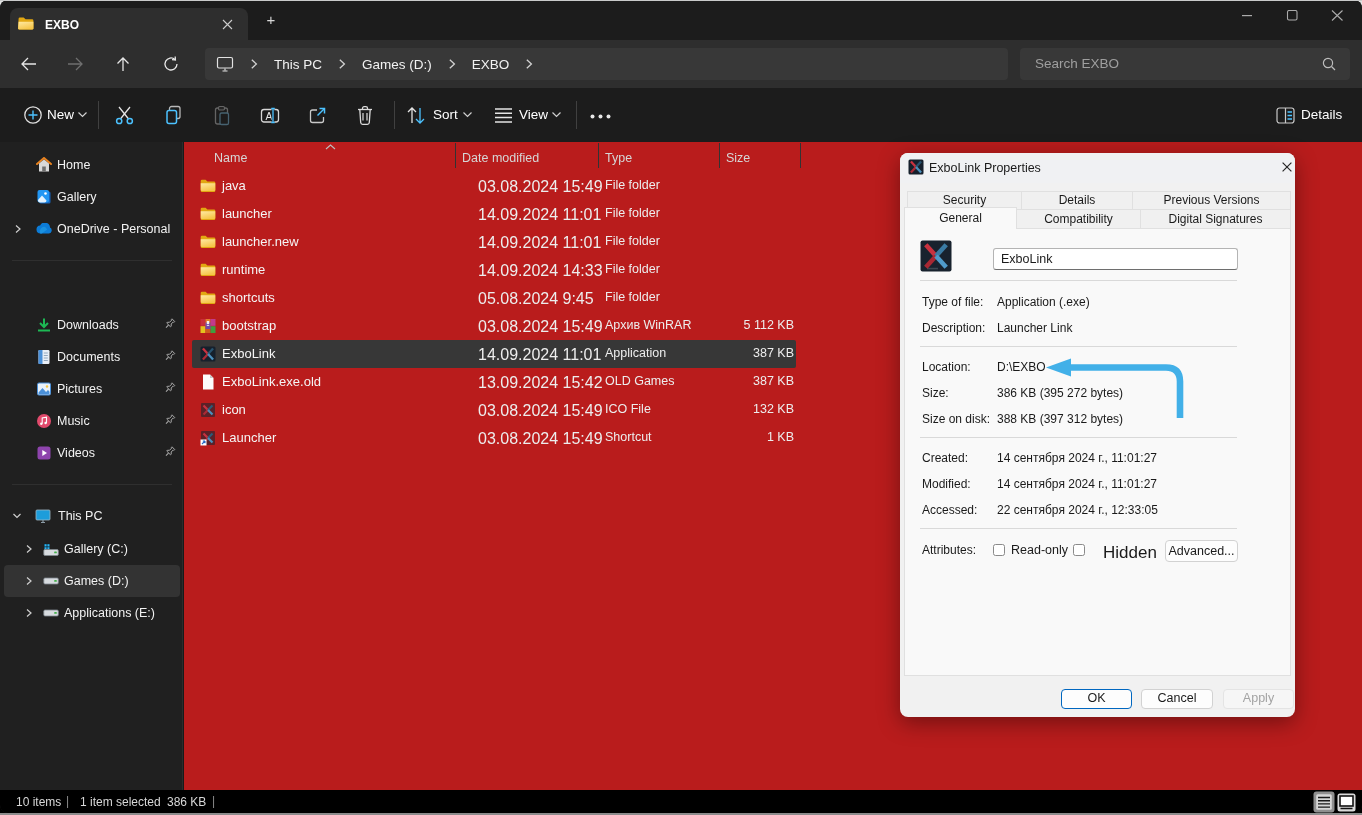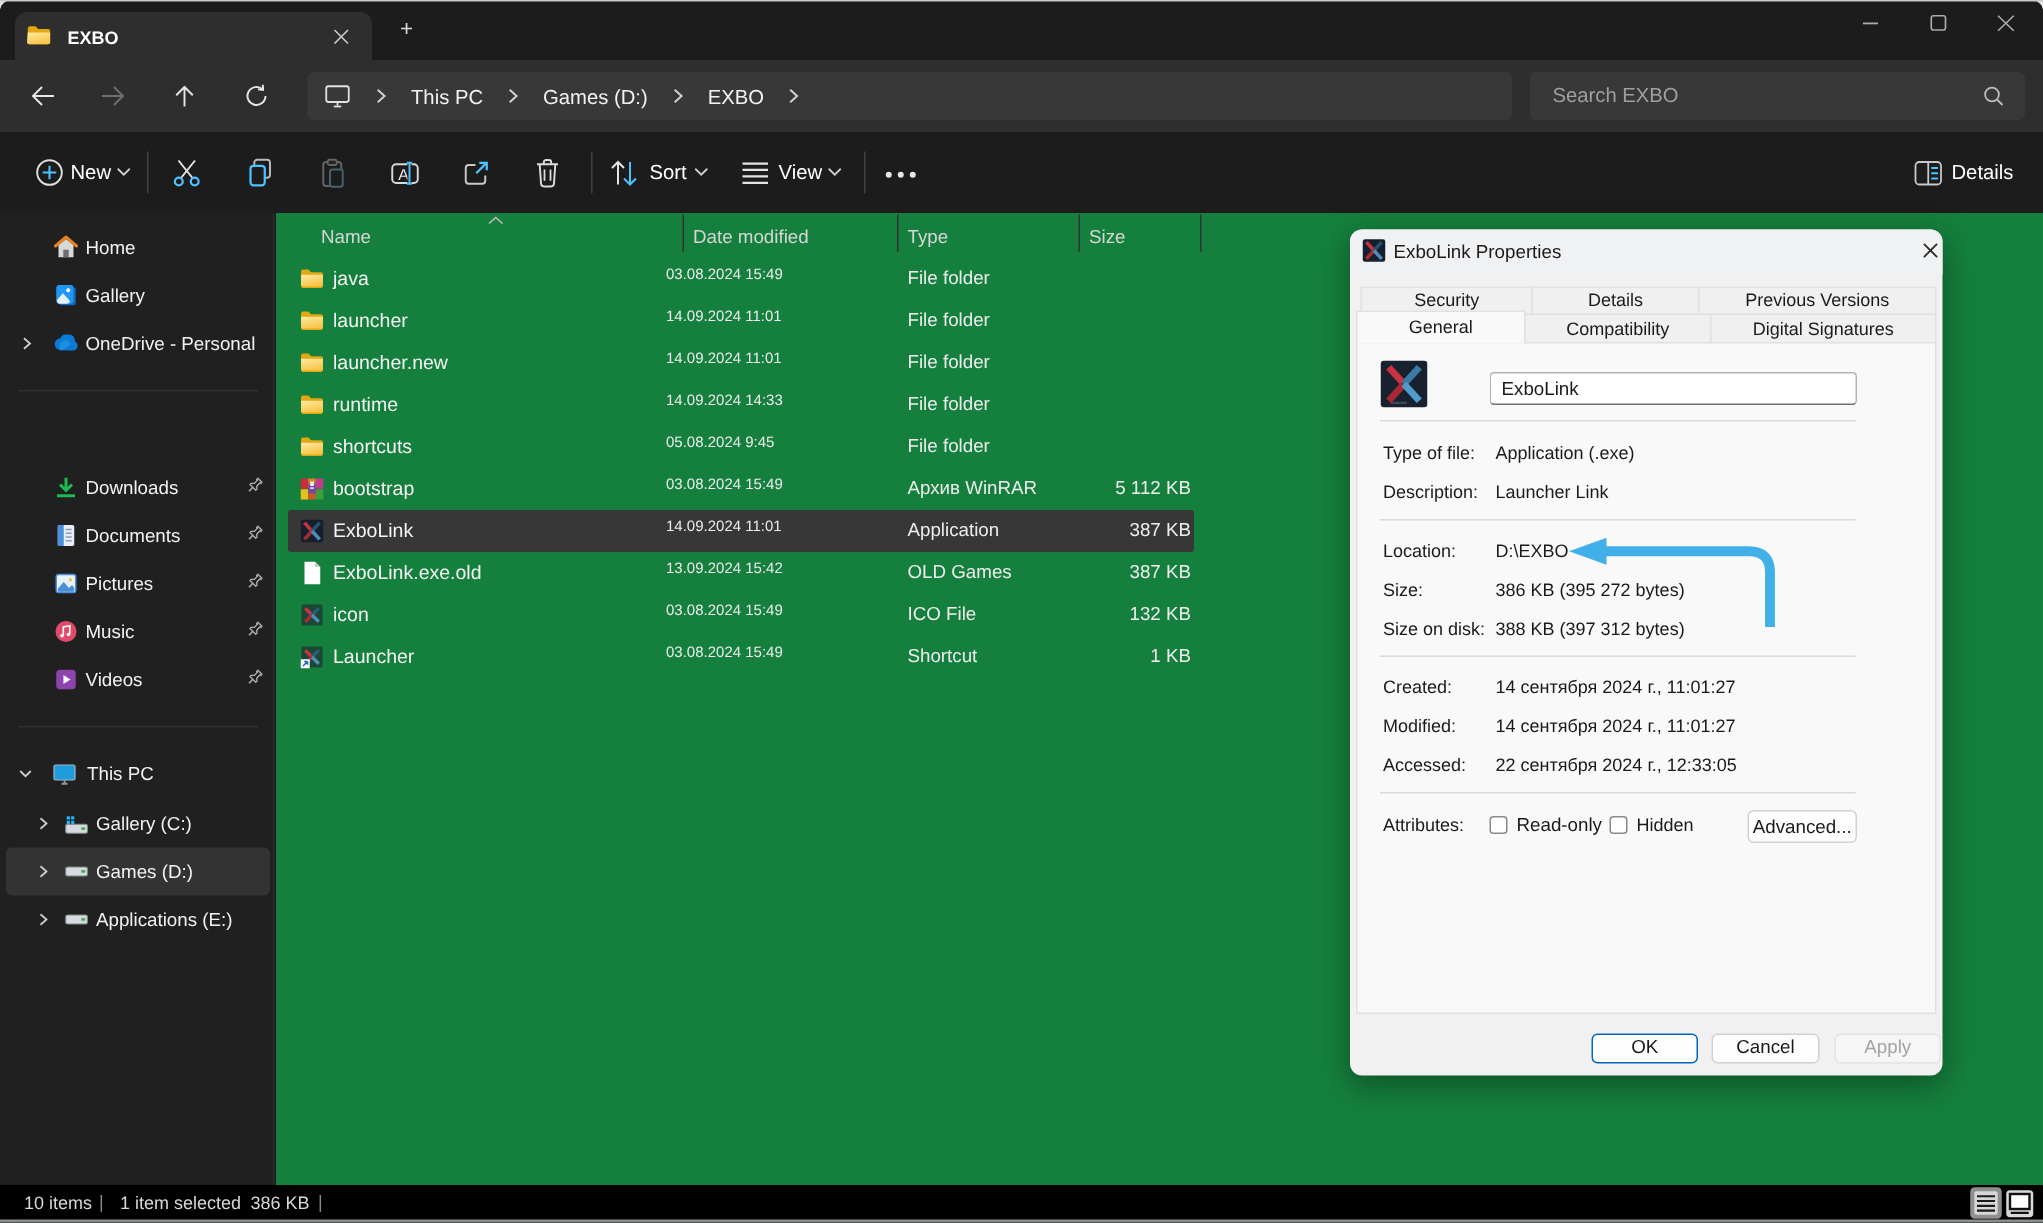--- a/index.html
+++ b/index.html
@@ -35,28 +35,28 @@
   
   .sidebar { position:absolute; left:0; top:142px; width:183px; height:648px; background:#202020; border-right:1px solid #2c2c2c; }
   .sitem { position:absolute; left:0; width:183px; height:32px; }
   .sicon { position:absolute; left:36px; top:8px; width:16px; height:16px; }
   .slabel { position:absolute; left:57px; top:9px; font-size:12.5px; color:#f2f2f2; white-space:nowrap; }
   .spin { position:absolute; left:164px; top:9px; }
   .schev { position:absolute; left:13px; top:10px; color:#cfcfcf; }
   .ssep { position:absolute; left:12px; width:160px; height:1px; background:#2f2f2f; }
 
   
-  .filearea { position:absolute; left:184px; top:142px; width:1178px; height:648px; background:#15803d; }
+  .filearea { position:absolute; left:184px; top:142px; width:1178px; height:648px; background:#b91c1c; }
   .hdr { position:absolute; top:0; height:26px; color:#d6d6d6; font-size:12.5px; line-height:26px; }
   .hsep { position:absolute; top:1px; width:1px; height:25px; background:#333; }
   .frow { position:absolute; left:8px; width:604px; height:28px; }
   .frow.sel { background:#373737; border-radius:2px; }
   .ficon { position:absolute; left:8px; top:6px; width:16px; height:16px; }
   .fname { position:absolute; left:30px; top:6px; font-size:13px; color:#f5f5f5; white-space:nowrap; }
-  .fdate { position:absolute; left:252px; top:6px; font-size:10px; color:#ededed; white-space:nowrap; }
+  .fdate { position:absolute; left:286px; top:6px; font-size:16px; color:#ededed; white-space:nowrap; }
   .ftype { position:absolute; left:413px; top:6px; font-size:12.5px; color:#ededed; white-space:nowrap; }
   .fsize { position:absolute; left:480px; top:6px; width:122px; text-align:right; font-size:12.5px; color:#ededed; }
 
   
   .statusbar { position:absolute; left:0; top:790px; width:1362px; height:25px; background:#000000; font-size:12px; color:#d8d8d8; }
 
   
   .dialog { position:absolute; left:900px; top:153px; width:395px; height:564px; background:#f1f1f1;
     border-radius:8px; box-shadow:0 6px 22px rgba(0,0,0,0.38); color:#1a1a1a; font-size:12px; }
   .dtitle { position:absolute; left:0; top:0; width:100%; height:30px; background:#f0f1f3; border-radius:8px 8px 0 0; }
@@ -598,21 +598,21 @@
       <div class="dvalue" style="top:298px">14 сентября 2024 г., 11:01:27</div>
     <div class="dlabel" style="top:324px">Modified:</div>
       <div class="dvalue" style="top:324px">14 сентября 2024 г., 11:01:27</div>
     <div class="dlabel" style="top:350px">Accessed:</div>
       <div class="dvalue" style="top:350px">22 сентября 2024 г., 12:33:05</div>
     <div class="dline" style="top:375px"></div>
     <div class="dlabel" style="top:390px">Attributes:</div>
     <div class="abs" style="left:93px;top:391px;width:12px;height:12px;border:1px solid #8a8a8a;border-radius:2.5px;background:#fff"></div>
     <div class="abs" style="left:111px;top:390px;font-size:12.5px">Read-only</div>
     <div class="abs" style="left:173px;top:391px;width:12px;height:12px;border:1px solid #8a8a8a;border-radius:2.5px;background:#fff"></div>
-    <div class="abs" style="left:191px;top:390px;font-size:12px">Hidden</div>
+    <div class="abs" style="left:203px;top:390px;font-size:17px">Hidden</div>
     <div class="dbtn" style="left:265px;top:387px;width:73px;line-height:20px">Advanced...</div>
 
     <div class="dbtn" style="left:161px;top:536px;width:71px;height:20px;line-height:16px;border:1.5px solid #0067c0">OK</div>
     <div class="dbtn" style="left:241px;top:536px;width:72px;height:20px;line-height:17px">Cancel</div>
     <div class="dbtn" style="left:323px;top:536px;width:71px;height:20px;line-height:17px;background:#f6f6f6;border-color:#e4e4e4;color:#a3a3a3">Apply</div>
   </div>
 
   <svg class="abs" style="left:1041px;top:352px;z-index:60" width="150" height="70" viewBox="0 0 150 70">
     <path d="M28 15.5 H125 Q139 15.5 139 29.5 V66" fill="none" stroke="#42b0e8" stroke-width="6.6"></path>
     <path d="M5 15.5 L30 6.5 L30 24.5 Z" fill="#42b0e8"></path>

